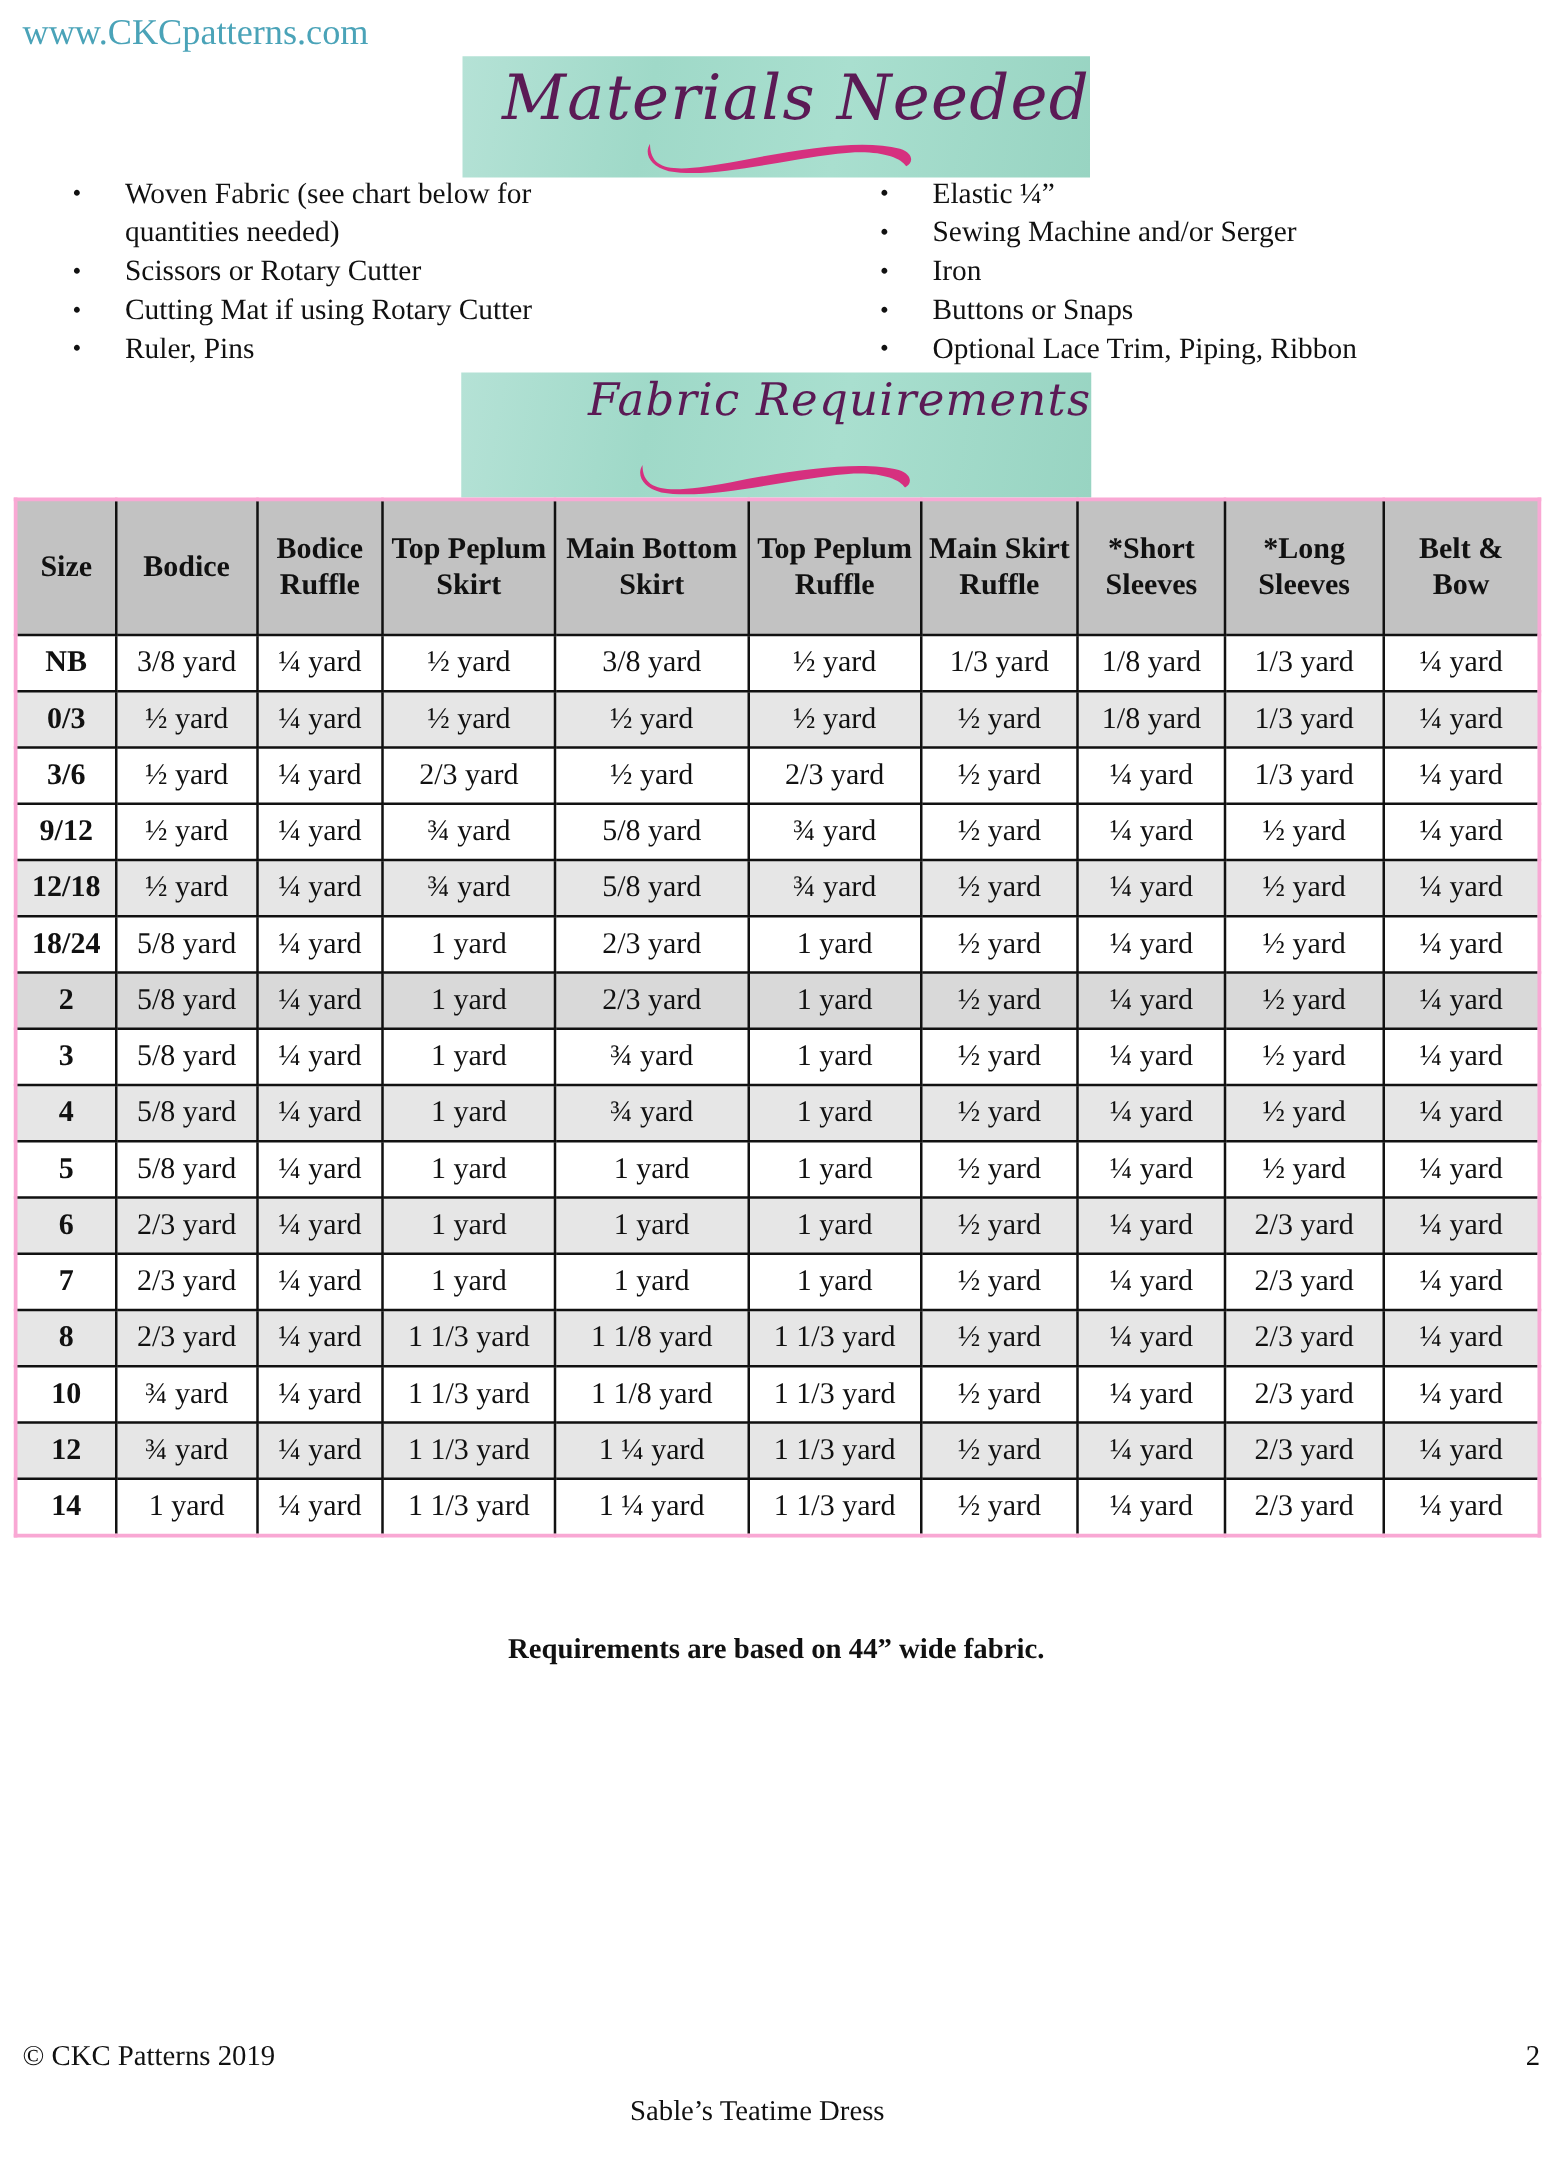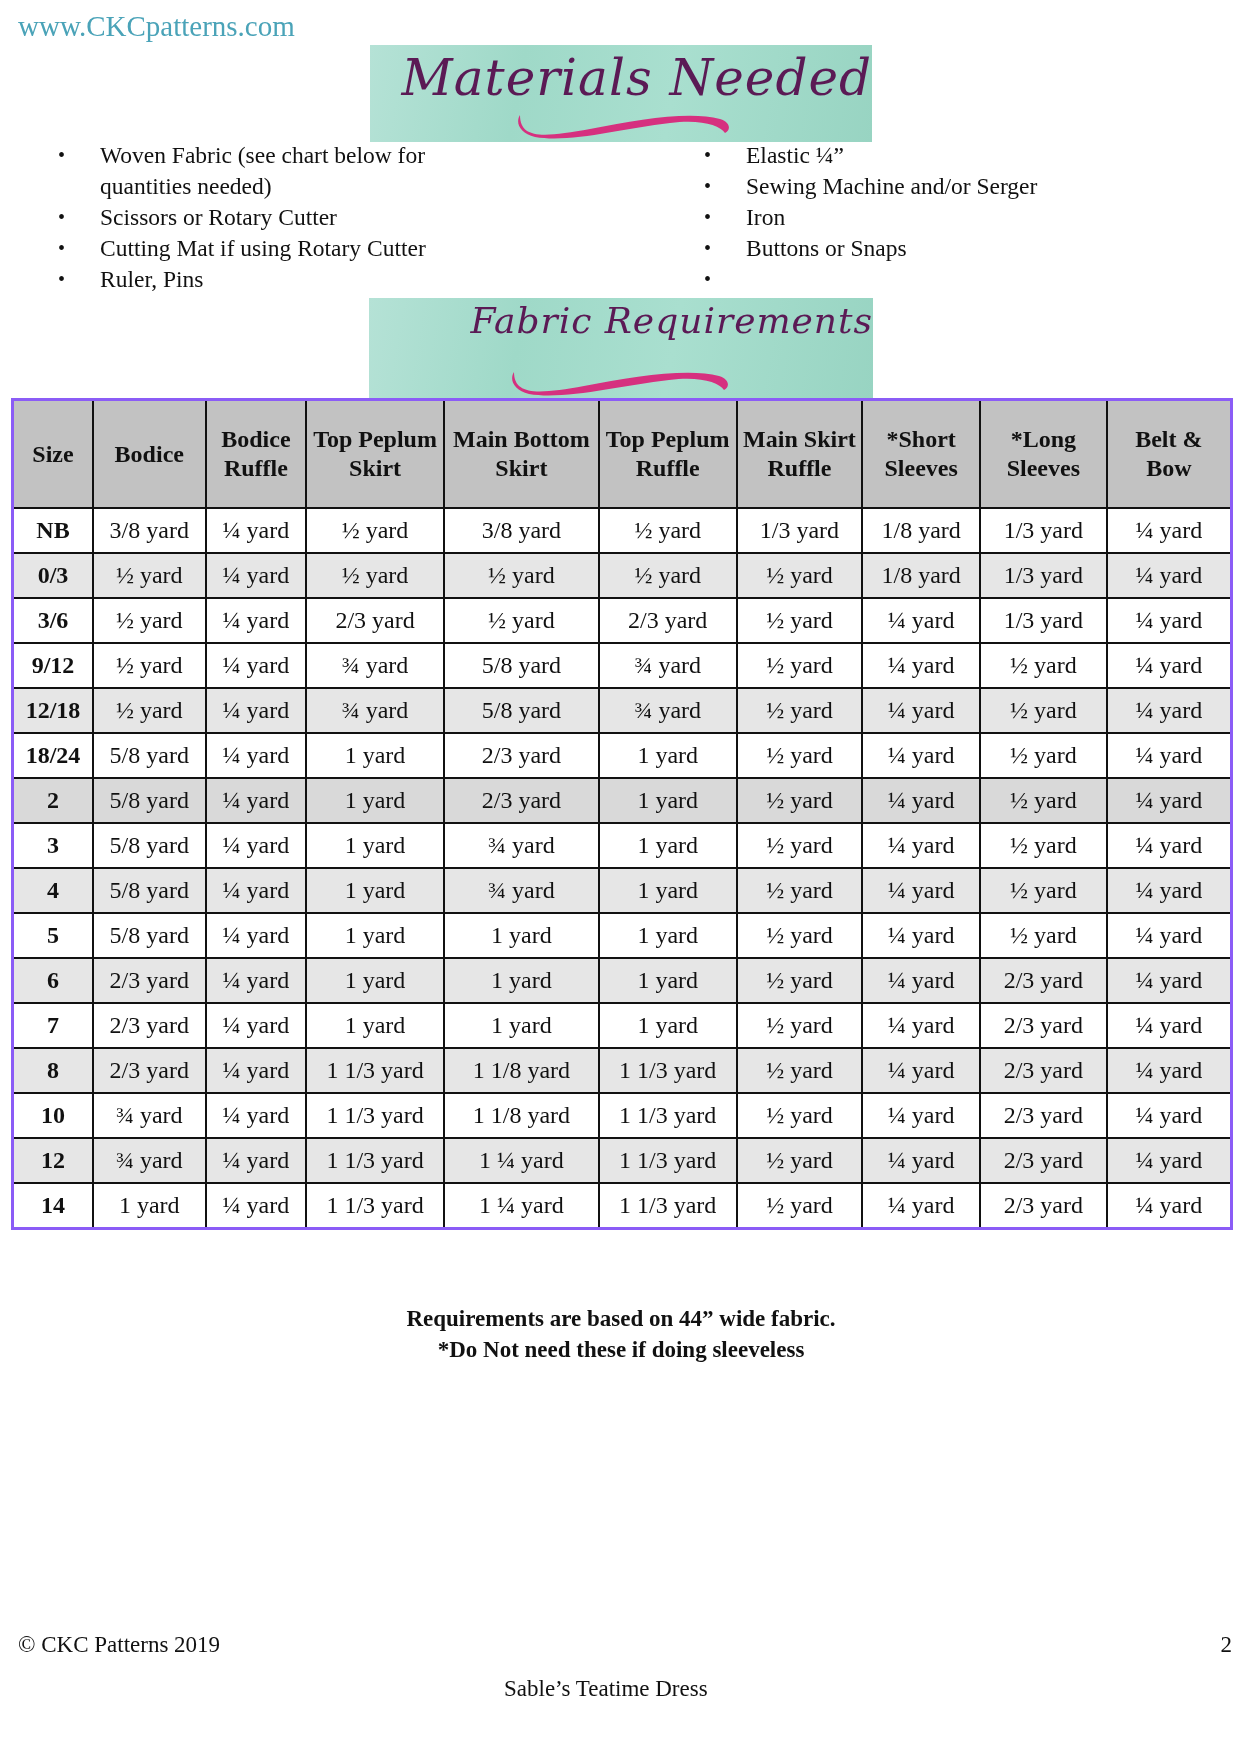--- a/index.html
+++ b/index.html
@@ -32,21 +32,21 @@
     .materials-list.left { left: 58px; width: 440px; }
     .materials-list.right { left: 704px; width: 520px; }
     .materials-list ul { margin: 0; padding: 0; list-style: none; }
     .materials-list li { position: relative; padding-left: 42px; }
     .materials-list li .bullet {
       position: absolute; left: 0; top: 0; font-size: 20px; width: 20px; text-align: left;
     }
 
     table.fabric-table {
       position: absolute; left: 11px; top: 398px; width: 1222px;
-      border-collapse: collapse; border: 3px solid #8b5cf6;
+      border-collapse: collapse; border: 3px solid #f9a8d4;
       font-size: 24px; text-align: center;
     }
     .fabric-table th {
       background: #c2c2c2; font-weight: bold; font-size: 24px; line-height: 29px;
       border: 2px solid #111; height: 106px; padding: 0 2px;
     }
     .fabric-table td {
       border: 2px solid #111; height: 43px; padding: 0 2px; white-space: nowrap;
     }
     .fabric-table td.size { font-weight: bold; }
@@ -83,21 +83,21 @@
     <li><span class="bullet">•</span><span>Cutting Mat if using Rotary Cutter</span></li>
     <li><span class="bullet">•</span><span>Ruler, Pins</span></li>
   </ul>
 </div>
 <div class="materials-list right">
   <ul>
     <li><span class="bullet">•</span><span>Elastic ¼”</span></li>
     <li><span class="bullet">•</span><span>Sewing Machine and/or Serger</span></li>
     <li><span class="bullet">•</span><span>Iron</span></li>
     <li><span class="bullet">•</span><span>Buttons or Snaps</span></li>
-    <li><span class="bullet">•</span></li>
+    <li><span class="bullet">•</span><span>Optional Lace Trim, Piping, Ribbon</span></li>
   </ul>
 </div>
 
 <div class="banner fabric">
   <svg class="swoosh" viewBox="0 0 504 100" preserveAspectRatio="none">
     <path d="M145 74 C 145 98, 170 96, 215 88 C 265 78, 320 70, 350 78 C 362 82, 360 90, 355 92 C 350 84, 330 78, 300 82 C 250 88, 195 102, 160 96 C 145 92, 140 82, 145 74 Z" fill="#d6307f"></path>
   </svg>
   <span class="banner-title">Fabric Requirements</span>
 </div>
 
@@ -319,20 +319,19 @@
         <td>½ yard</td>
         <td>¼ yard</td>
         <td>2/3 yard</td>
         <td>¼ yard</td>
       </tr>
     </tbody>
 </table>
 
 <div class="notes">
   <div>Requirements are based on 44” wide fabric.</div>
-  <div>*Do Not need these if doing sleeveless</div>
 </div>
 
 <div class="footer">
   <span class="copy">© CKC Patterns 2019</span>
   <span class="title">Sable’s Teatime Dress</span>
   <span class="page">2</span>
 </div>
 
 </body></html>

